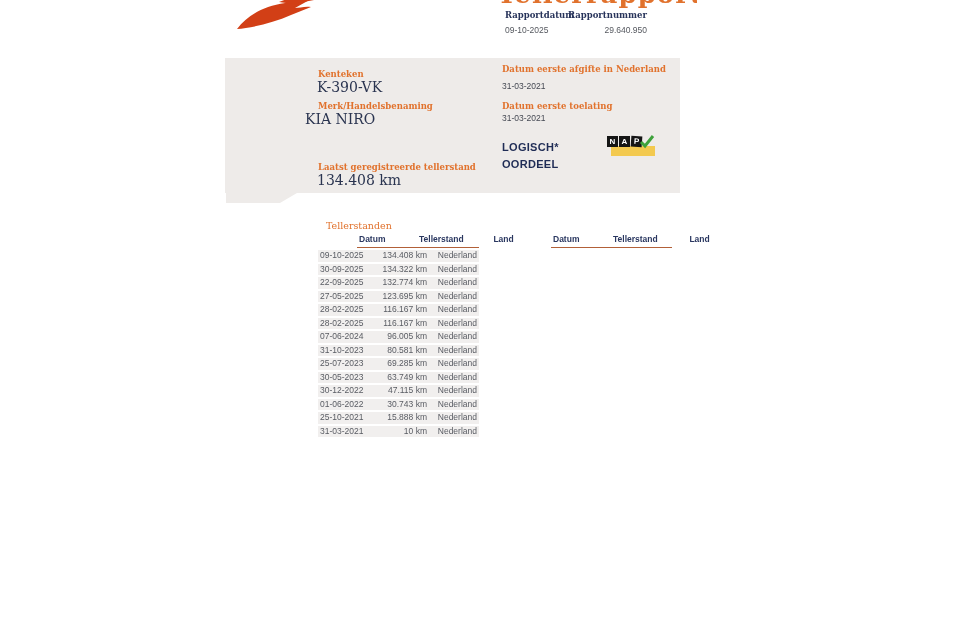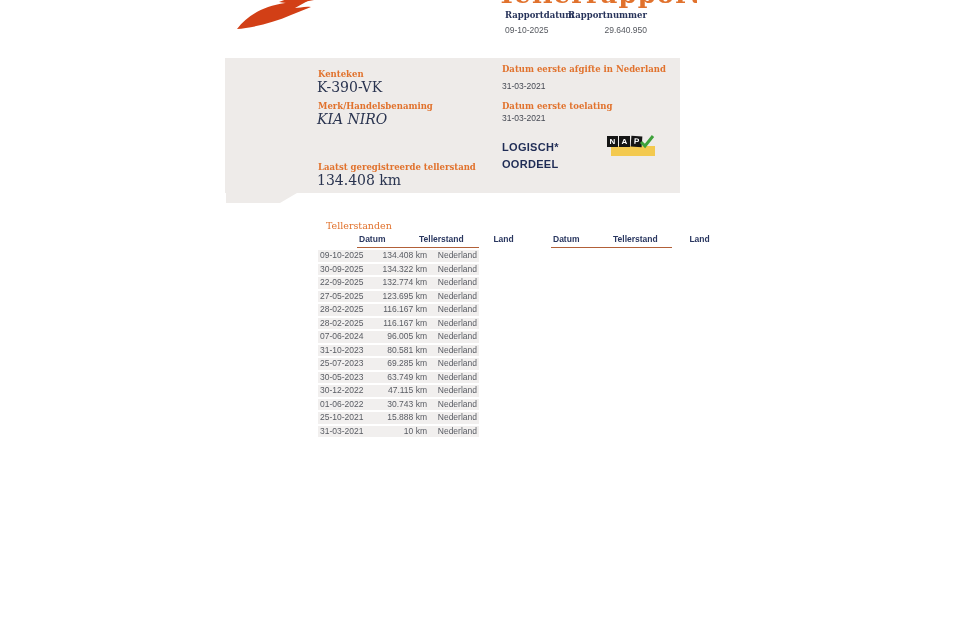--- a/index.html
+++ b/index.html
@@ -83,21 +83,21 @@
   <div class="meta meta2">
     <div class="lbl">Rapportnummer</div>
     <div class="val">29.640.950</div>
   </div>
 
   <div class="card">
     <div class="olabel" style="left:93px; top:11px;">Kenteken</div>
     <div class="bigval" style="left:92px; top:21px;">K-390-VK</div>
 
     <div class="olabel" style="left:93px; top:43px;">Merk/Handelsbenaming</div>
-    <div class="bigval" style="left:92px; top:53px;font-style:italic;">KIA NIRO</div>
+    <div class="bigval" style="left:80px; top:53px;">KIA NIRO</div>
 
     <div class="olabel" style="left:277px; top:6px;">Datum eerste afgifte in Nederland</div>
     <div class="smallval" style="left:277px; top:23px;">31-03-2021</div>
 
     <div class="olabel" style="left:277px; top:43px;">Datum eerste toelating</div>
     <div class="smallval" style="left:277px; top:55px;">31-03-2021</div>
 
     <div class="oordeel">
       <div>LOGISCH*</div>
       <div>OORDEEL</div>

